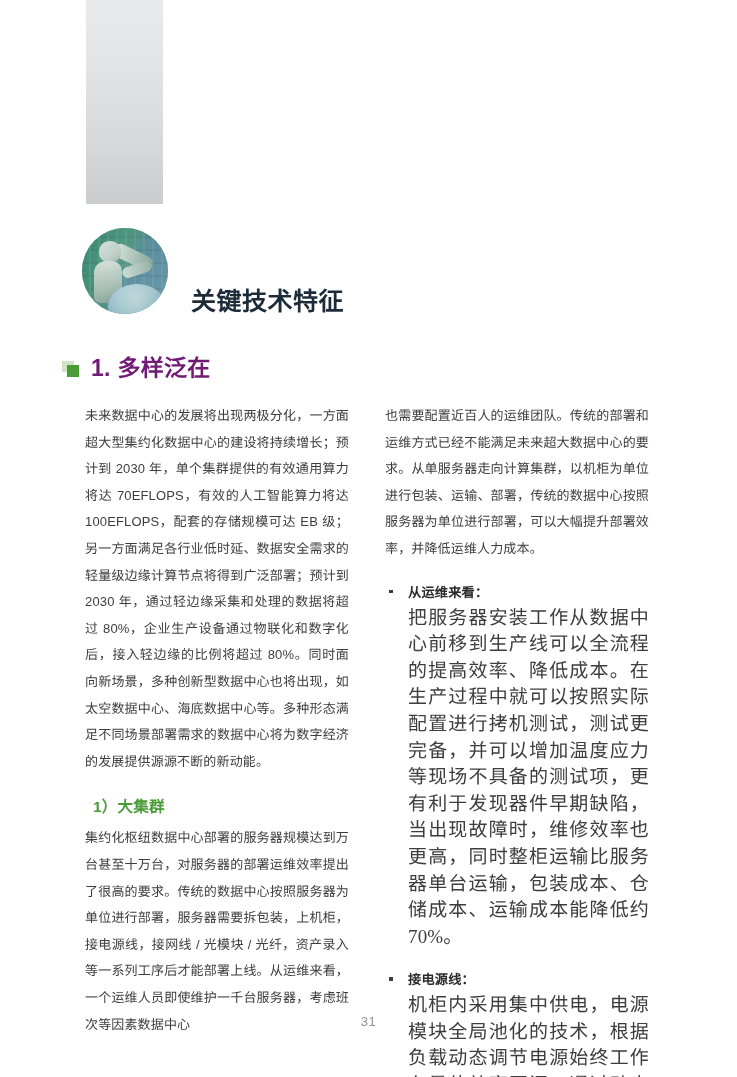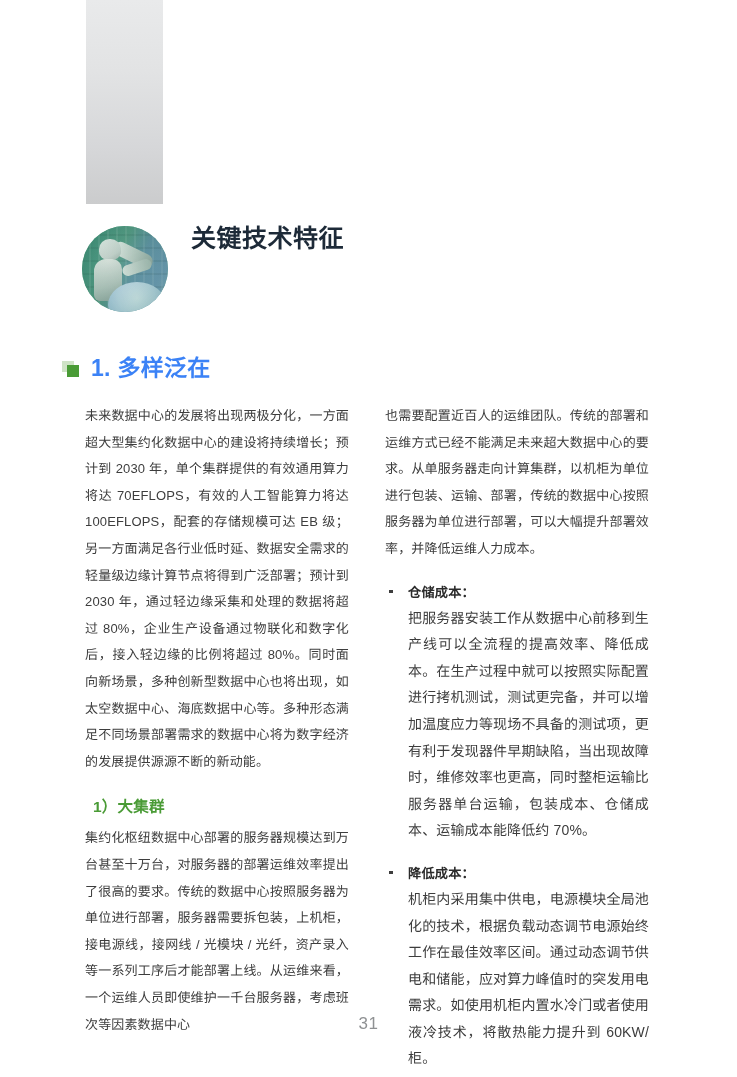--- a/index.html
+++ b/index.html
@@ -37,21 +37,21 @@
   }
 
   
   .chapter-head {
     position: absolute;
     left: 82px;
     top: 226px;
     width: 520px;
     height: 88px;
     display: flex;
-    align-items: flex-start;
+    align-items: flex-end;
   }
   .chapter-photo {
     width: 86px;
     height: 86px;
     border-radius: 50%;
     flex: 0 0 86px;
     position: relative;
     overflow: hidden;
     background: #6fae8e;
   }
@@ -158,21 +158,21 @@
   }
   .sq-marker .sq-front {
     position: absolute;
     left: 5px; top: 4px;
     width: 12px; height: 12px;
     background: #4a9b36;
   }
   .section-heading-text {
     font-size: 23px;
     font-weight: bold;
-    color: #3b82f6;
+    color: #701a75;
     line-height: 1;
     letter-spacing: 0.3px;
     white-space: nowrap;
     text-align: center;
   }
 
   
   .col {
     position: absolute;
     top: 403px;
@@ -216,36 +216,37 @@
   }
   .bullet-title {
     font-size: 13.2px;
     font-weight: bold;
     color: #2b2b2b;
     line-height: 25px;
     letter-spacing: 0.2px;
   }
   .bullet-body {
     margin: 0;
-    font-size: 14px;
+    font-size: 19px;
     line-height: 26.6px;
     color: #3d3d3d;
     text-align: justify;
     text-justify: inter-ideograph;
     letter-spacing: 0.15px;
+    font-family: Liberation Serif, serif;
   }
 
   
   .page-number {
     position: absolute;
     left: 0;
     right: 0;
     top: 1014px;
     text-align: center;
-    font-size: 17px;
+    font-size: 13px;
     color: #8f9193;
     letter-spacing: 0.5px;
   }
 </style>
 </head>
 <body>
 
 <div class="page">
 
   <div class="deco-bar"></div>
@@ -276,26 +277,26 @@
     <p class="body">未来数据中心的发展将出现两极分化，一方面超大型集约化数据中心的建设将持续增长；预计到 2030 年，单个集群提供的有效通用算力将达 70EFLOPS，有效的人工智能算力将达 100EFLOPS，配套的存储规模可达 EB 级；另一方面满足各行业低时延、数据安全需求的轻量级边缘计算节点将得到广泛部署；预计到 2030 年，通过轻边缘采集和处理的数据将超过 80%，企业生产设备通过物联化和数字化后，接入轻边缘的比例将超过 80%。同时面向新场景，多种创新型数据中心也将出现，如太空数据中心、海底数据中心等。多种形态满足不同场景部署需求的数据中心将为数字经济的发展提供源源不断的新动能。</p>
     <h3 class="sub-heading">1）大集群</h3>
     <p class="body">集约化枢纽数据中心部署的服务器规模达到万台甚至十万台，对服务器的部署运维效率提出了很高的要求。传统的数据中心按照服务器为单位进行部署，服务器需要拆包装，上机柜，接电源线，接网线 / 光模块 / 光纤，资产录入等一系列工序后才能部署上线。从运维来看，一个运维人员即使维护一千台服务器，考虑班次等因素数据中心</p>
   </div>
 
   <div class="col col-right">
     <p class="body">也需要配置近百人的运维团队。传统的部署和运维方式已经不能满足未来超大数据中心的要求。从单服务器走向计算集群，以机柜为单位进行包装、运输、部署，传统的数据中心按照服务器为单位进行部署，可以大幅提升部署效率，并降低运维人力成本。</p>
 
     <div class="bullet-block">
       <span class="dot"></span>
-      <div class="bullet-title">仓储成本：</div>
+      <div class="bullet-title">从运维来看：</div>
       <p class="bullet-body">把服务器安装工作从数据中心前移到生产线可以全流程的提高效率、降低成本。在生产过程中就可以按照实际配置进行拷机测试，测试更完备，并可以增加温度应力等现场不具备的测试项，更有利于发现器件早期缺陷，当出现故障时，维修效率也更高，同时整柜运输比服务器单台运输，包装成本、仓储成本、运输成本能降低约 70%。</p>
     </div>
 
     <div class="bullet-block">
       <span class="dot"></span>
-      <div class="bullet-title">降低成本：</div>
+      <div class="bullet-title">接电源线：</div>
       <p class="bullet-body">机柜内采用集中供电，电源模块全局池化的技术，根据负载动态调节电源始终工作在最佳效率区间。通过动态调节供电和储能，应对算力峰值时的突发用电需求。如使用机柜内置水冷门或者使用液冷技术，将散热能力提升到 60KW/ 柜。</p>
     </div>
   </div>
 
   <div class="page-number">31</div>
 
 </div>
 
 </body></html>

